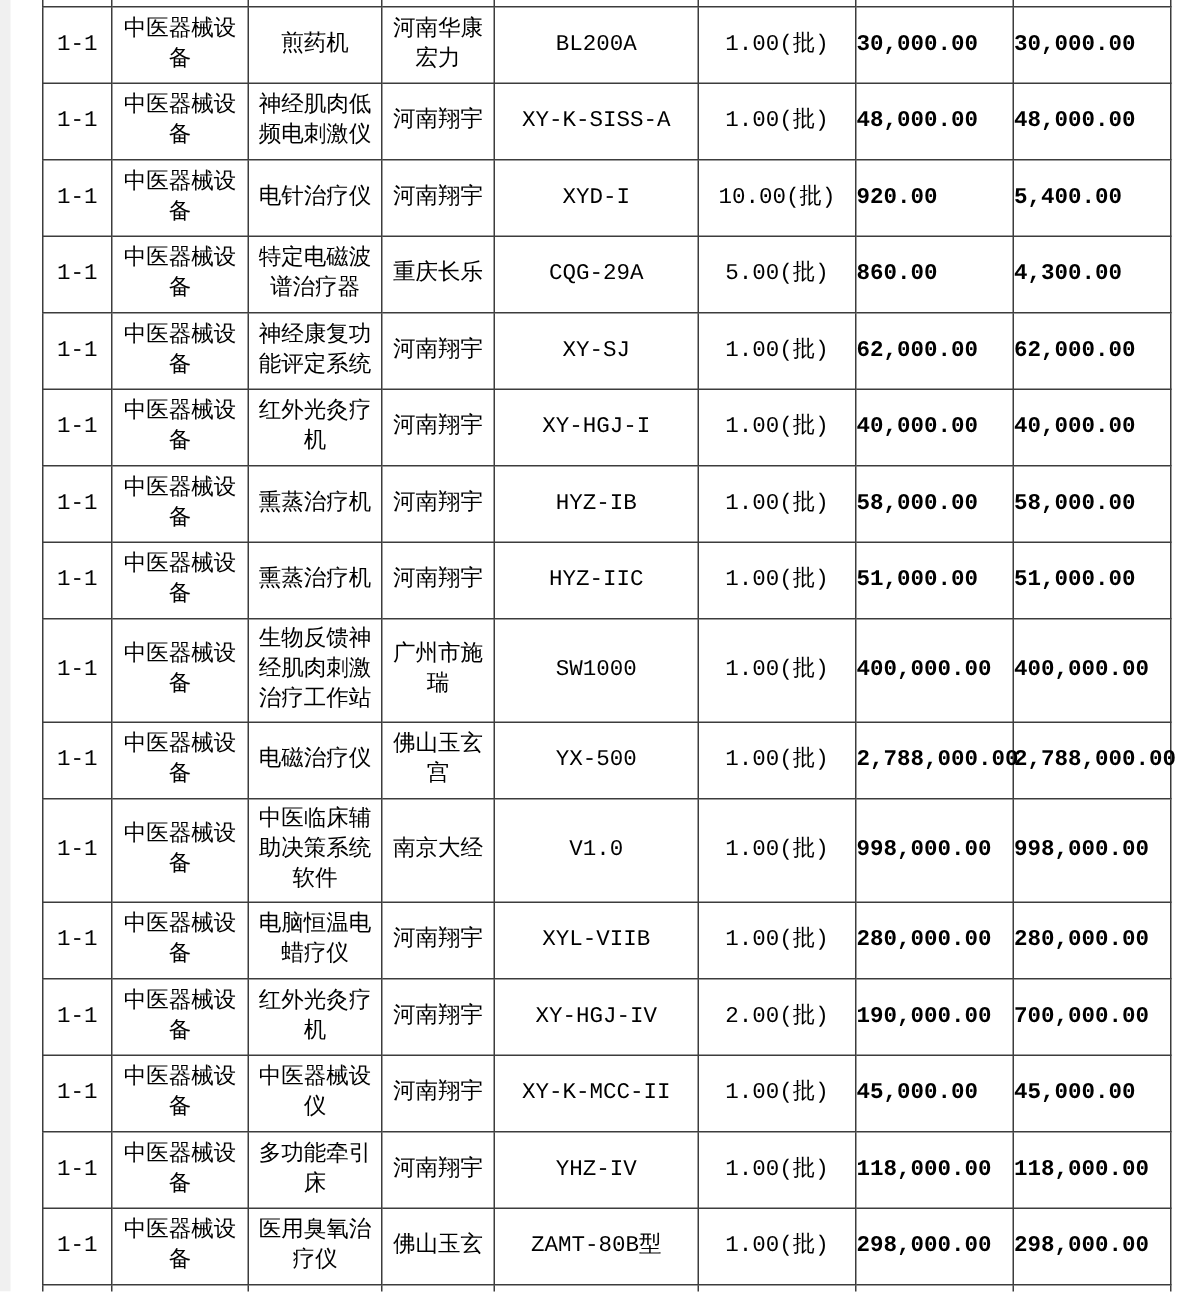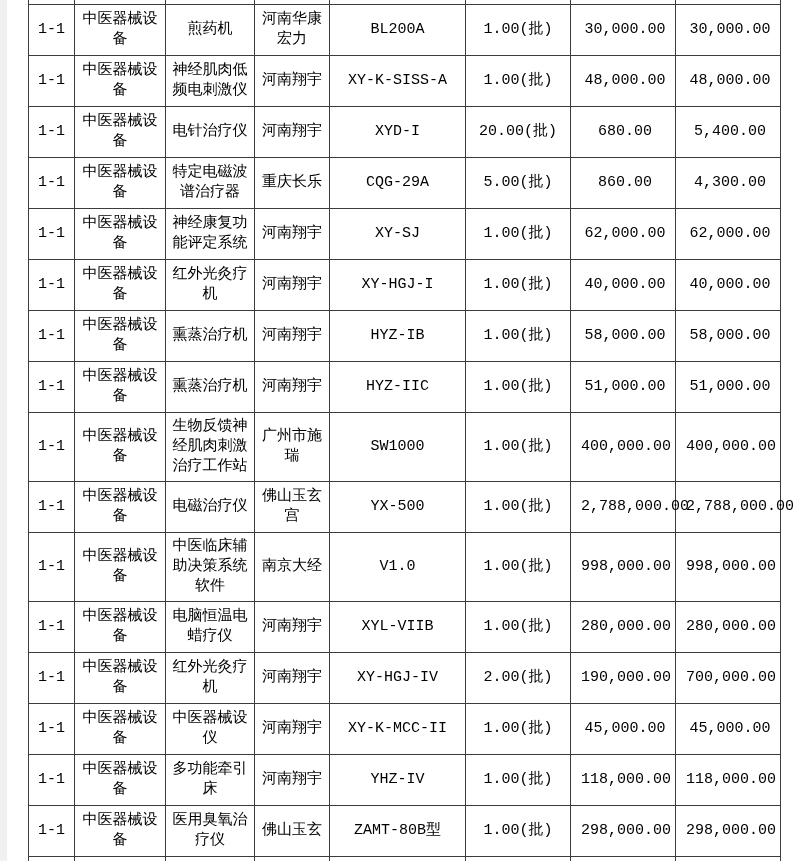--- a/index.html
+++ b/index.html
@@ -38,23 +38,24 @@
     padding: 4px 2px;
     white-space: pre;
     overflow: visible;
   }
   table.grid tr { height: 51px; }
   table.grid tr.spacer-top { height: 8px; }
   table.grid tr.spacer-bottom { height: 24px; }
   table.grid tr.spacer-top td,
   table.grid tr.spacer-bottom td { padding: 0; }
   table.grid td.num {
-    text-align: center;
+    text-align: left;
     padding-right: 6px;
-    padding-left: 10px;
+    padding-left: 0;
+    font-weight: bold;
   }
 </style>
 </head>
 <body>
 
 <div class="viewport">
   <div class="left-gutter"></div>
   <div class="table-wrap">
     <table class="grid">
       <colgroup>
@@ -102,22 +103,22 @@
     <td class="c-unit-price num">48,000.00</td>
     <td class="c-total num">48,000.00</td>
   </tr>
           <tr>
     <td class="c-id">1-1</td>
     <td class="c-category">中医器械设
 备</td>
     <td class="c-name">电针治疗仪</td>
     <td class="c-vendor">河南翔宇</td>
     <td class="c-model">XYD-I</td>
-    <td class="c-qty">20.00(批)</td>
-    <td class="c-unit-price num">680.00</td>
+    <td class="c-qty">10.00(批)</td>
+    <td class="c-unit-price num">920.00</td>
     <td class="c-total num">5,400.00</td>
   </tr>
           <tr>
     <td class="c-id">1-1</td>
     <td class="c-category">中医器械设
 备</td>
     <td class="c-name">特定电磁波
 谱治疗器</td>
     <td class="c-vendor">重庆长乐</td>
     <td class="c-model">CQG-29A</td>

